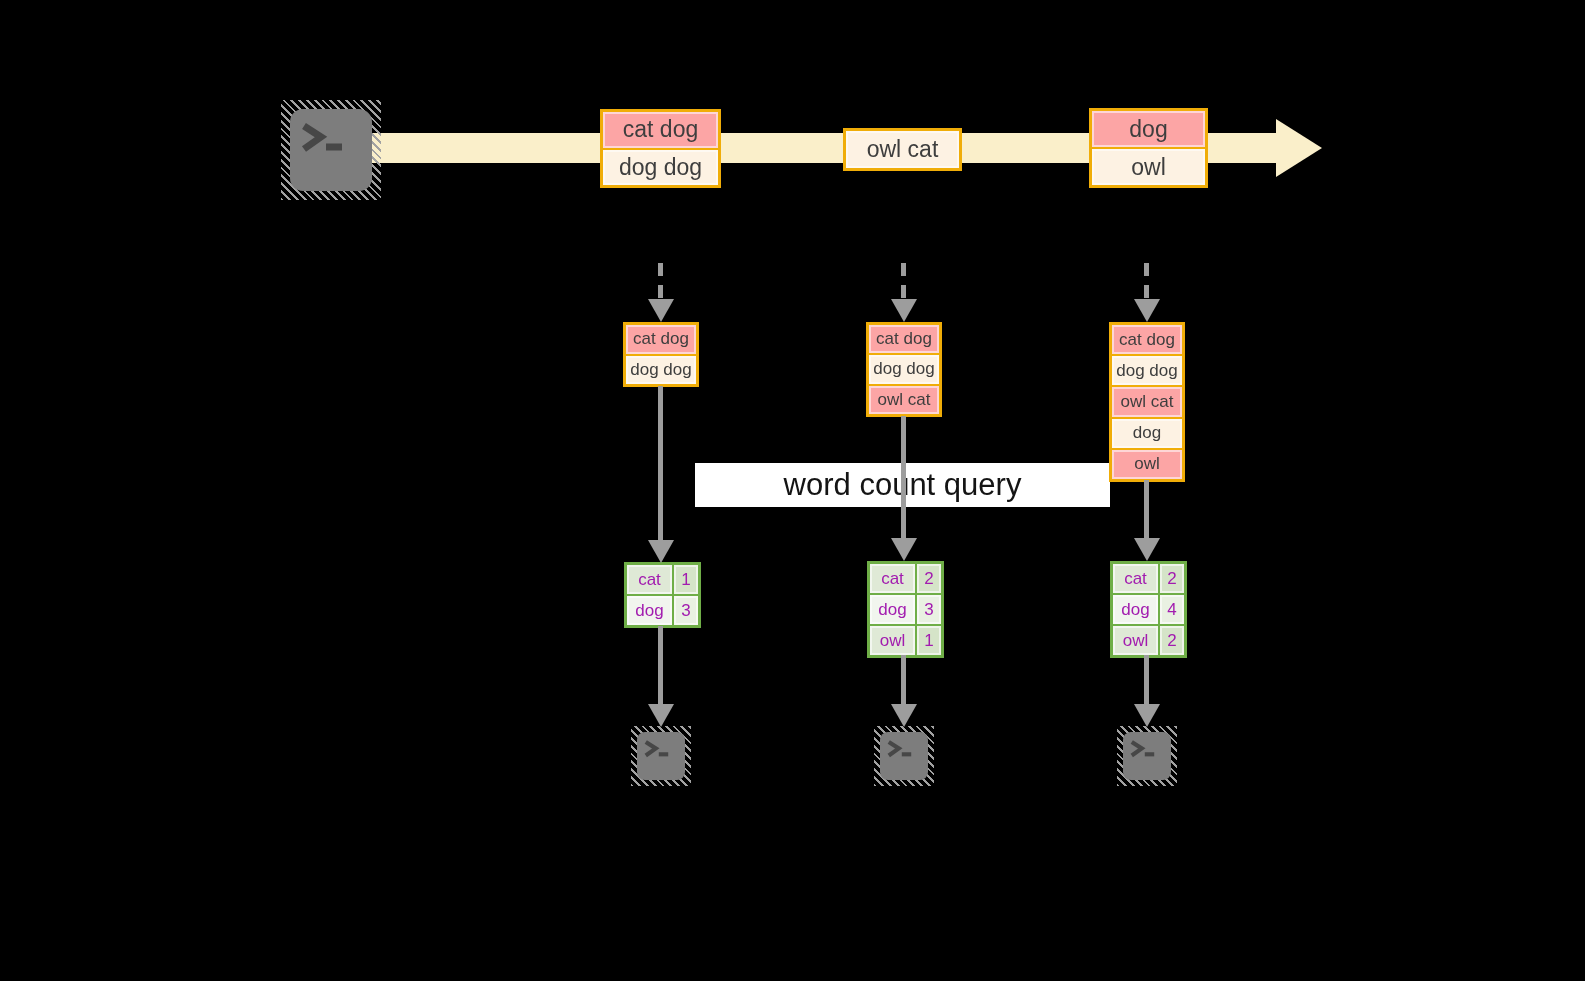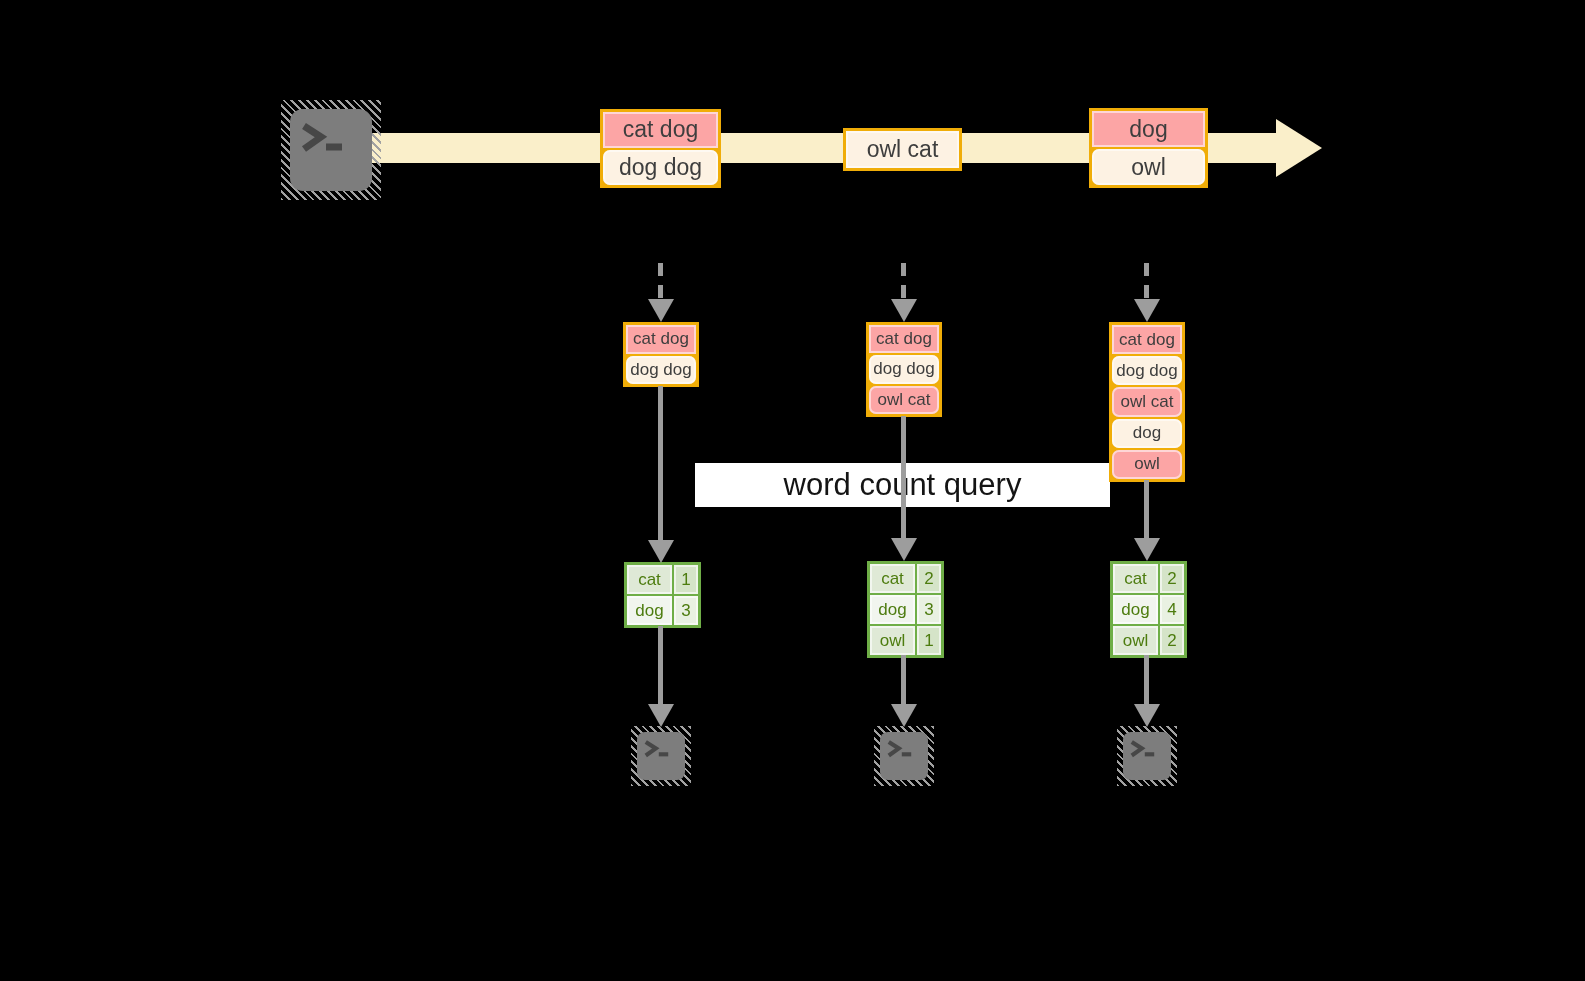--- a/index.html
+++ b/index.html
@@ -16,39 +16,39 @@
   .term .inner{position:absolute;background:#7d7d7d;display:flex;align-items:flex-start;}
   .term.big .inner{inset:9px;border-radius:13px;padding:14px 0 0 11px;}
   .term.small .inner{inset:6px;border-radius:8px;padding:8px 0 0 7px;}
   .term svg{display:block;}
 
   
   .obox{position:absolute;box-sizing:border-box;border:3px solid #f0ad08;background:#f0ad08;
         display:flex;flex-direction:column;}
   .obox .row{flex:1;display:flex;align-items:center;justify-content:center;
              color:#3e3e3e;box-shadow:inset 0 0 0 2px rgba(255,255,255,0.55);}
-  .obox .row + .row{margin-top:2px;border-radius:7px;}
+  .obox .row + .row{margin-top:2px;}
   .peach{background:#fca5a5;} .cream{background:#fdf2e3;}
   .tl-font{font-size:23px;} .stack-font{font-size:17px;}
 
   
   .vdash{position:absolute;width:5px;background:repeating-linear-gradient(to bottom,#9d9d9d 0 13px,rgba(0,0,0,0) 13px 22px);}
   .vline{position:absolute;width:5px;background:#9d9d9d;z-index:4;}
   .ahead{position:absolute;width:0;height:0;z-index:4;
          border-left:13px solid transparent;border-right:13px solid transparent;border-top:23px solid #9d9d9d;}
 
   
   .qband{position:absolute;left:695px;top:463px;width:415px;height:44px;background:#ffffff;z-index:1;
          display:flex;align-items:center;justify-content:center;font-size:31px;color:#141414;}
 
   
   .gtable{position:absolute;box-sizing:content-box;border:3px solid #6fae47;background:#6fae47;z-index:2;
           display:grid;grid-template-columns:45px 24px;gap:2px;}
   .gcell{height:29px;display:flex;align-items:center;justify-content:center;
-         font-size:17px;color:#4d7c0f;box-shadow:inset 0 0 0 2px rgba(255,255,255,0.6);}
+         font-size:17px;color:#a21caf;box-shadow:inset 0 0 0 2px rgba(255,255,255,0.6);}
   .g1{background:#dfe9d6;} .g1c{background:#d5e4c8;}
   .g2{background:#f1f5ee;} .g2c{background:#e9f1e2;}
   .z3{z-index:3;}
 </style>
 </head>
 <body>
 
 <div class="stage">
 
   <div class="band"></div>

